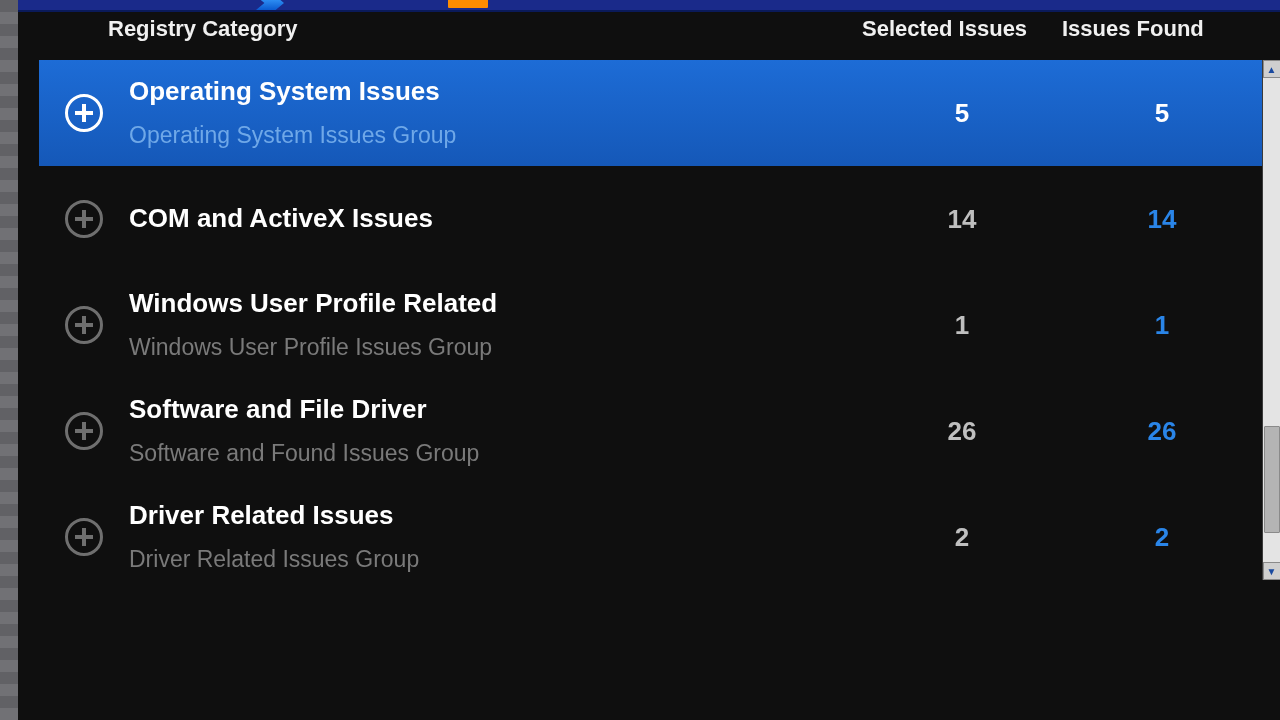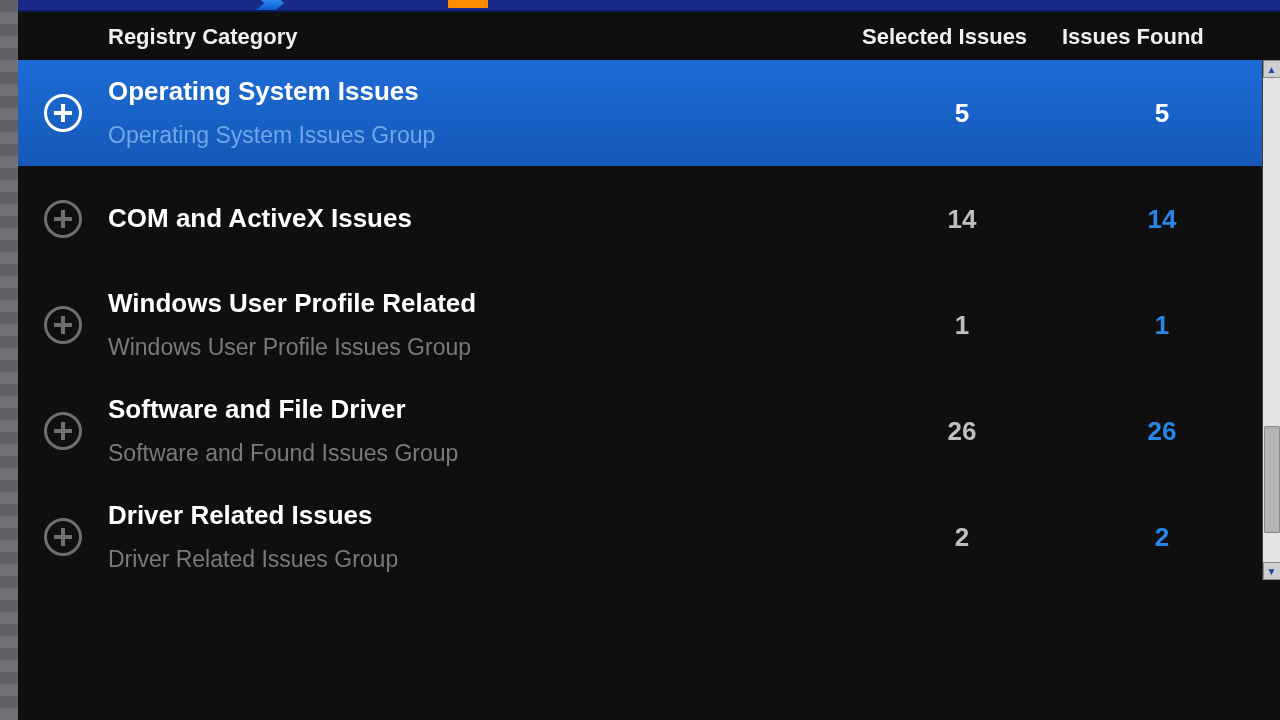--- a/index.html
+++ b/index.html
@@ -47,34 +47,34 @@
     background: linear-gradient(180deg,#2fcf58 0%, #17a838 55%, #0f9230 100%);
   }
   .warning-badge {
     position: absolute; left: 586px; top: 18px; width: 96px; height: 96px;
     pointer-events: none;
   }
   .columns-header {
     display: grid;
     grid-template-columns: 90px 1fr 200px 200px 18px;
     align-items: end;
-    padding-bottom: 10px;
+    padding-bottom: 18px;
     height: 48px;
     color: #f0f0f0;
     font-weight: 700;
     font-size: 22px;
   }
   .columns-header .c-sel, .columns-header .c-found { text-align: left; }
   .list-wrap {
     position: relative;
     height: 520px;
     overflow: hidden;
   }
   .list {
-    position: absolute; left:0; top:0; width: calc(100% - 18px); height: 100%;
+    position: absolute; left:0; top:0; width: calc(100% - 18px); height: 100%; padding-left: 21px;
   }
   .row {
     display: grid;
     grid-template-columns: 90px 1fr 200px 200px;
     align-items: center;
     height: 106px;
     color: #bfbfbf;
   }
   .row.highlight {
     background: linear-gradient(180deg,#1d6cd6 0%, #1558b8 100%);

